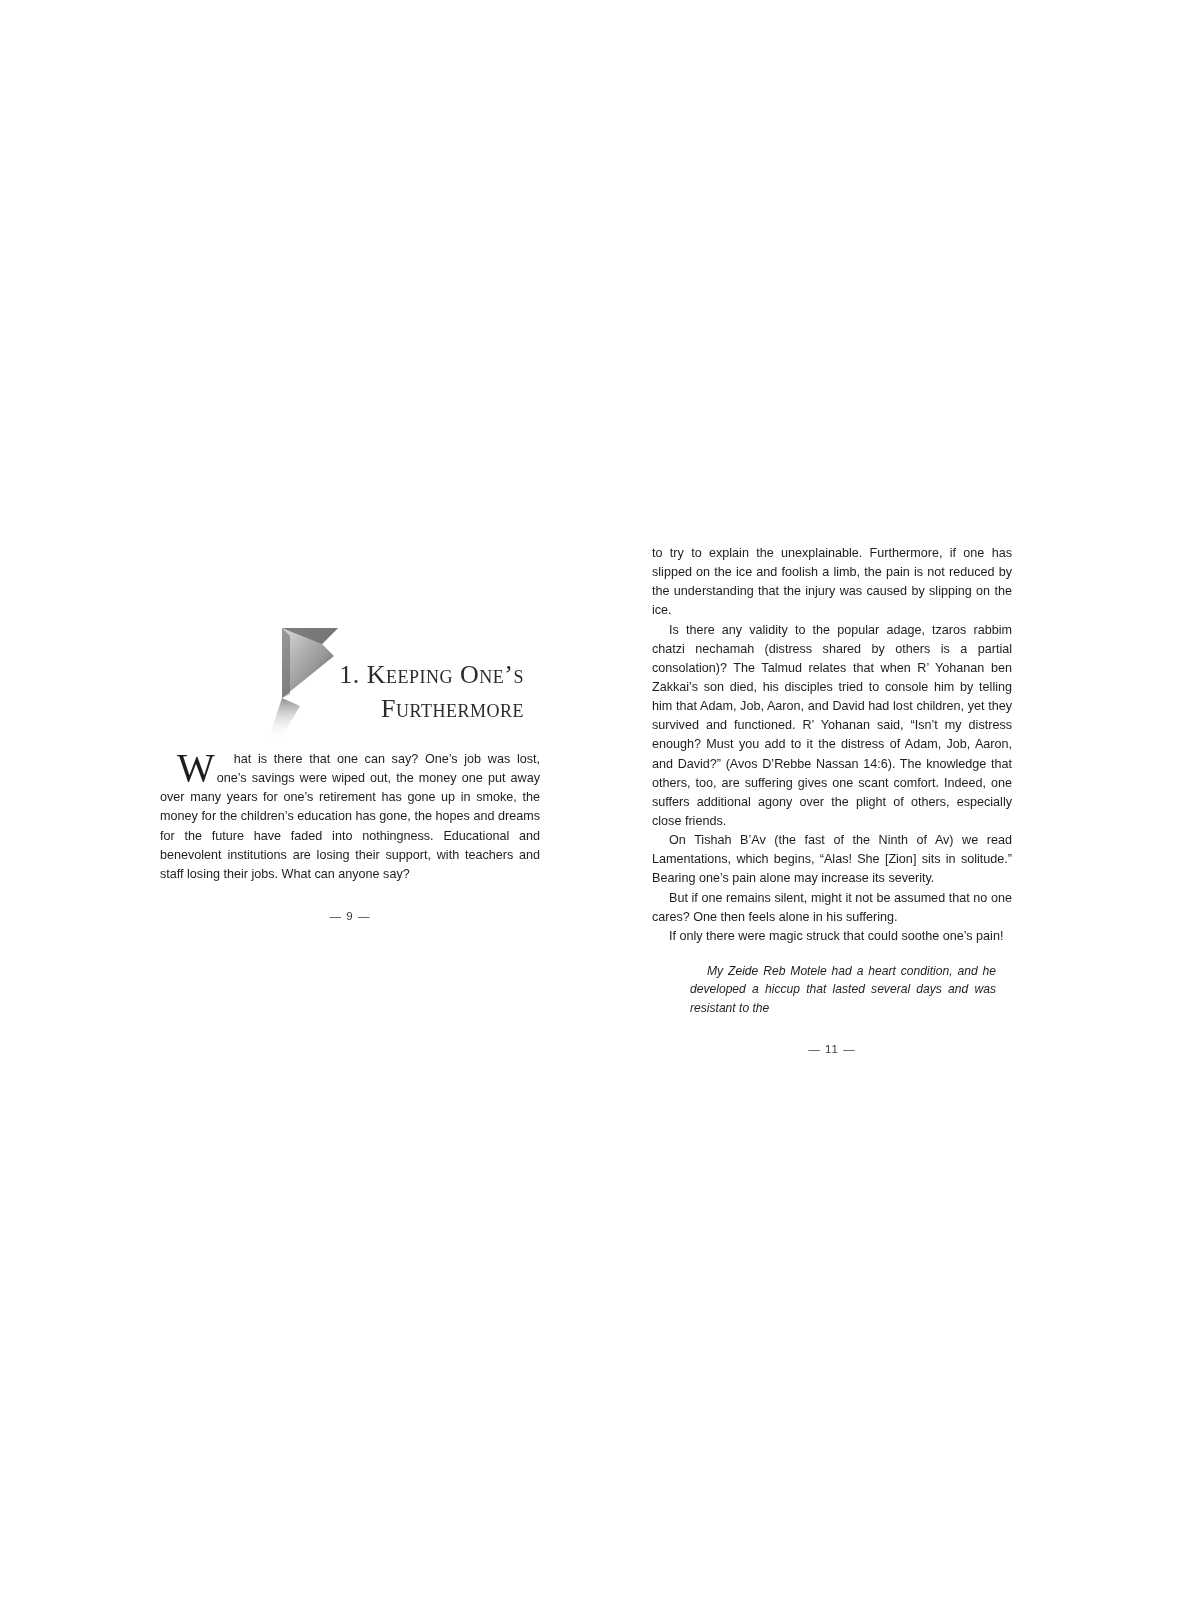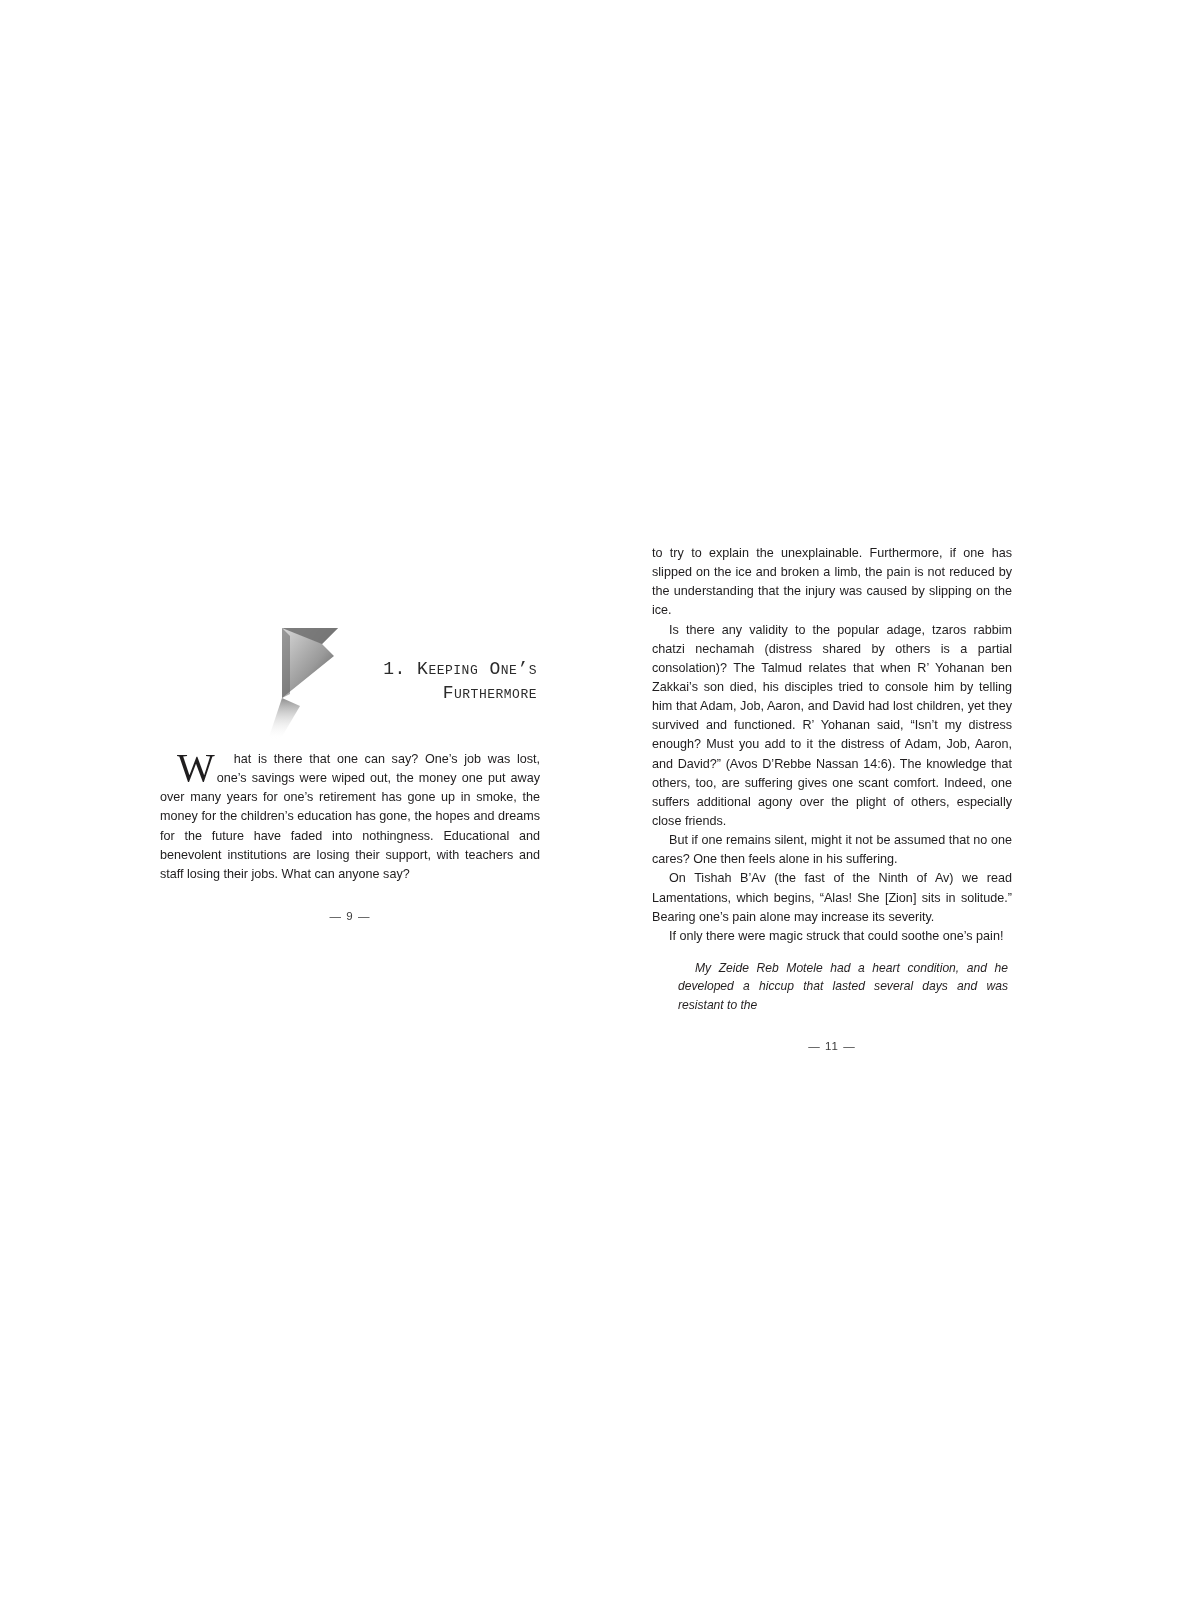--- a/index.html
+++ b/index.html
@@ -40,26 +40,26 @@
   .chapter-ornament {
     position: absolute;
     left: 100px;
     top: 70px;
     width: 90px;
     height: 110px;
   }
 
   .chapter-title {
     position: absolute;
-    right: 3px;
+    right: 16px;
     top: 118px;
     width: 330px;
     text-align: right;
-    font-family: Liberation Mono, monospace;
-    font-size: 18px;
+    font-family: Liberation Serif, serif;
+    font-size: 26px;
     letter-spacing: 0.5px;
     color: #2b2b2b;
     line-height: 1.32;
   }
   .chapter-title .ln {
     display: block;
     font-variant: small-caps;
   }
 
   .body-col {
@@ -111,21 +111,21 @@
 
   .indent-block {
     margin-top: 13px;
     margin-left: 22px;
     font-style: italic;
     font-size: 12.1px;
     line-height: 1.52;
     text-align: justify;
   }
   .indent-block p {
-    margin: 4px;
+    margin: 16px;
     text-indent: 17px;
   }
 </style>
 </head>
 <body>
 
 <div class="spread">
 
   <div class="page-left">
 
@@ -157,24 +157,24 @@
 
     <div class="body-col">
       <p class="dropcap-para"><span class="dropcap">W</span><span>hat is there that one can say? One’s job was lost, one’s savings were wiped out, the money one put away over many years for one’s retirement has gone up in smoke, the money for the children’s education has gone, the hopes and dreams for the future have faded into nothingness. Educational and benevolent institutions are losing their support, with teachers and staff losing their jobs. What can anyone say?</span></p>
     </div>
 
     <div class="folio">— 9 —</div>
   </div>
 
   <div class="page-right">
     <div class="body-col">
-      <p class="noindent">to try to explain the unexplainable. Furthermore, if one has slipped on the ice and broken a limb, the pain is not reduced by the understanding that the injury was caused by slipping on the ice.</p>
+      <p class="noindent">to try to explain the unexplainable. Furthermore, if one has slipped on the ice and foolish a limb, the pain is not reduced by the understanding that the injury was caused by slipping on the ice.</p>
       <p>Is there any validity to the popular adage, tzaros rabbim chatzi nechamah (distress shared by others is a partial consolation)? The Talmud relates that when R’ Yohanan ben Zakkai’s son died, his disciples tried to console him by telling him that Adam, Job, Aaron, and David had lost children, yet they survived and functioned. R’ Yohanan said, “Isn’t my distress enough? Must you add to it the distress of Adam, Job, Aaron, and David?” (Avos D’Rebbe Nassan 14:6). The knowledge that others, too, are suffering gives one scant comfort. Indeed, one suffers additional agony over the plight of others, especially close friends.</p>
+      <p>On Tishah B’Av (the fast of the Ninth of Av) we read Lamentations, which begins, “Alas! She [Zion] sits in solitude.” Bearing one’s pain alone may increase its severity.</p>
       <p>But if one remains silent, might it not be assumed that no one cares? One then feels alone in his suffering.</p>
-      <p>On Tishah B’Av (the fast of the Ninth of Av) we read Lamentations, which begins, “Alas! She [Zion] sits in solitude.” Bearing one’s pain alone may increase its severity.</p>
       <p>If only there were magic struck that could soothe one’s pain!</p>
     </div>
 
     <div class="indent-block">
       <p>My Zeide Reb Motele had a heart condition, and he developed a hiccup that lasted several days and was resistant to the</p>
     </div>
 
     <div class="folio">— 11 —</div>
   </div>
 

